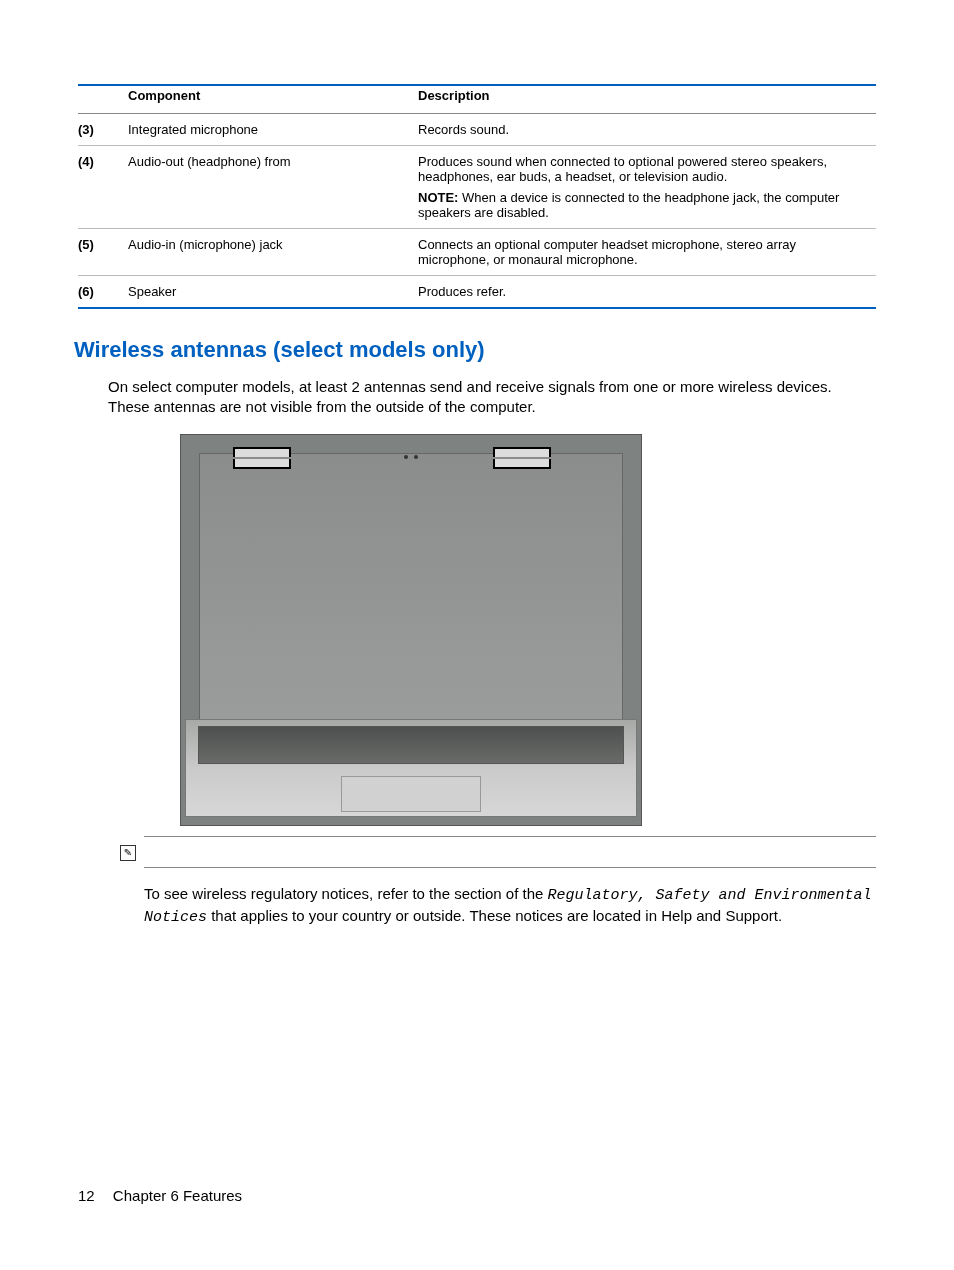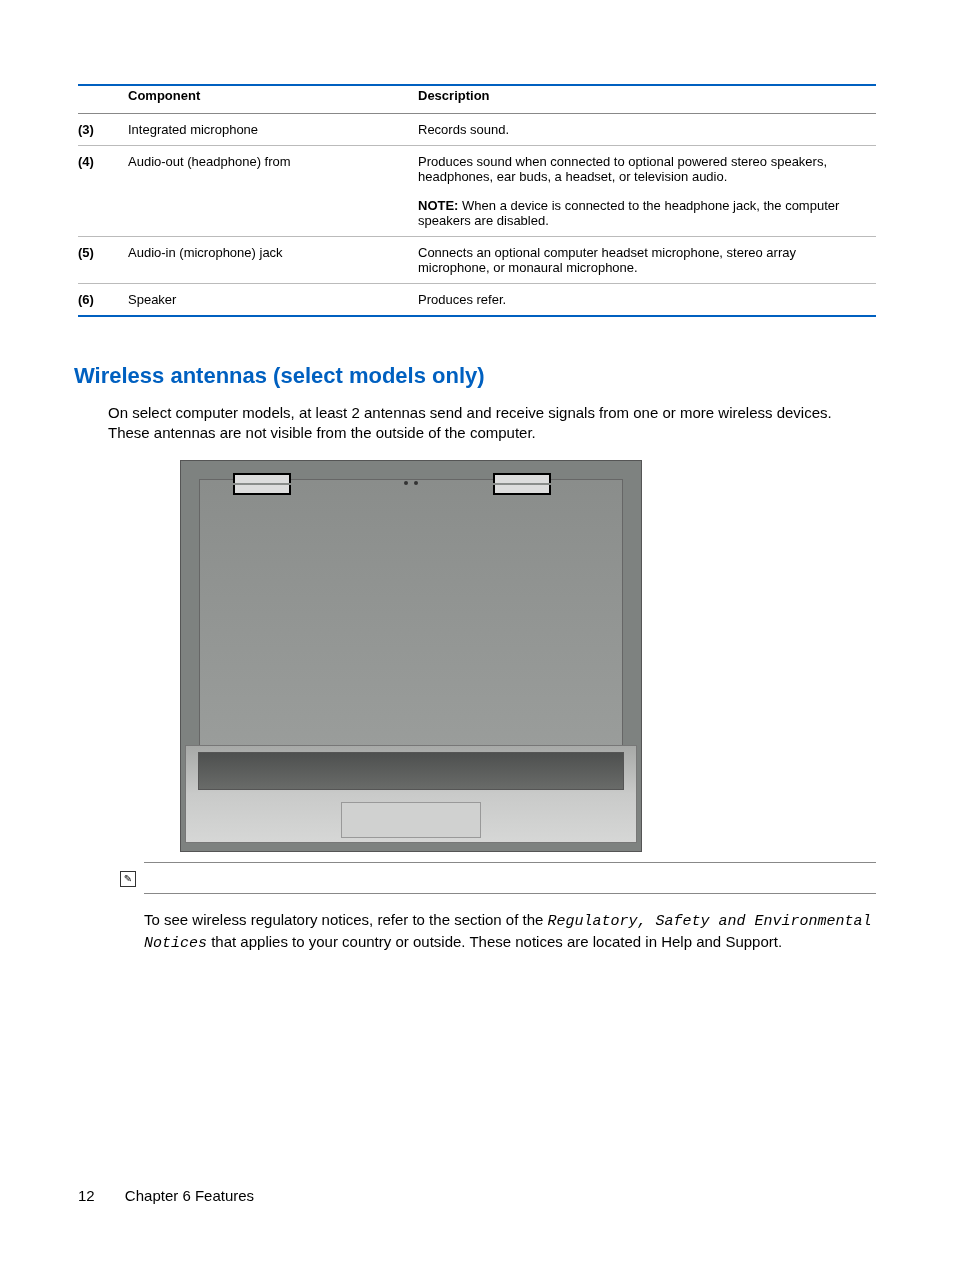--- a/index.html
+++ b/index.html
@@ -29,26 +29,26 @@
   table.comp-table td {
     padding: 8px 8px 8px 0;
     vertical-align: top;
     border-bottom: 1px solid #bbb;
   }
   table.comp-table tr:last-child td { border-bottom: none; }
   .col-num { width: 50px; font-weight: bold; padding-left: 6px; }
   .col-name { width: 290px; }
   .col-desc { }
   .note-label { font-weight: bold; }
-  .desc-note { margin-top: 14px; }
+  .desc-note { margin-top: 6px; }
   h2.section-heading {
     color: #0060c0;
     font-size: 22px;
     font-weight: bold;
-    margin-top: 46px;
+    margin-top: 28px;
     margin-bottom: 14px;
     margin-left: -4px;
   }
   .body-text {
     font-size: 15px;
     line-height: 1.35;
     margin-left: 30px;
     margin-bottom: 16px;
   }
   .laptop-figure {
@@ -132,21 +132,21 @@
     margin-left: 66px;
     margin-top: 16px;
   }
   .italic { font-style: italic; font-family: Liberation Mono, monospace; }
   .footer {
     position: absolute;
     bottom: 66px;
     left: 78px;
     font-size: 15px;
   }
-  .footer .pnum { margin-right: 26px; }
+  .footer .pnum { margin-right: 14px; }
 </style>
 </head>
 <body>
 
 <div class="content">
   <table class="comp-table">
     <thead>
       <tr>
         <th class="col-num"></th>
         <th class="col-name">Component</th>

